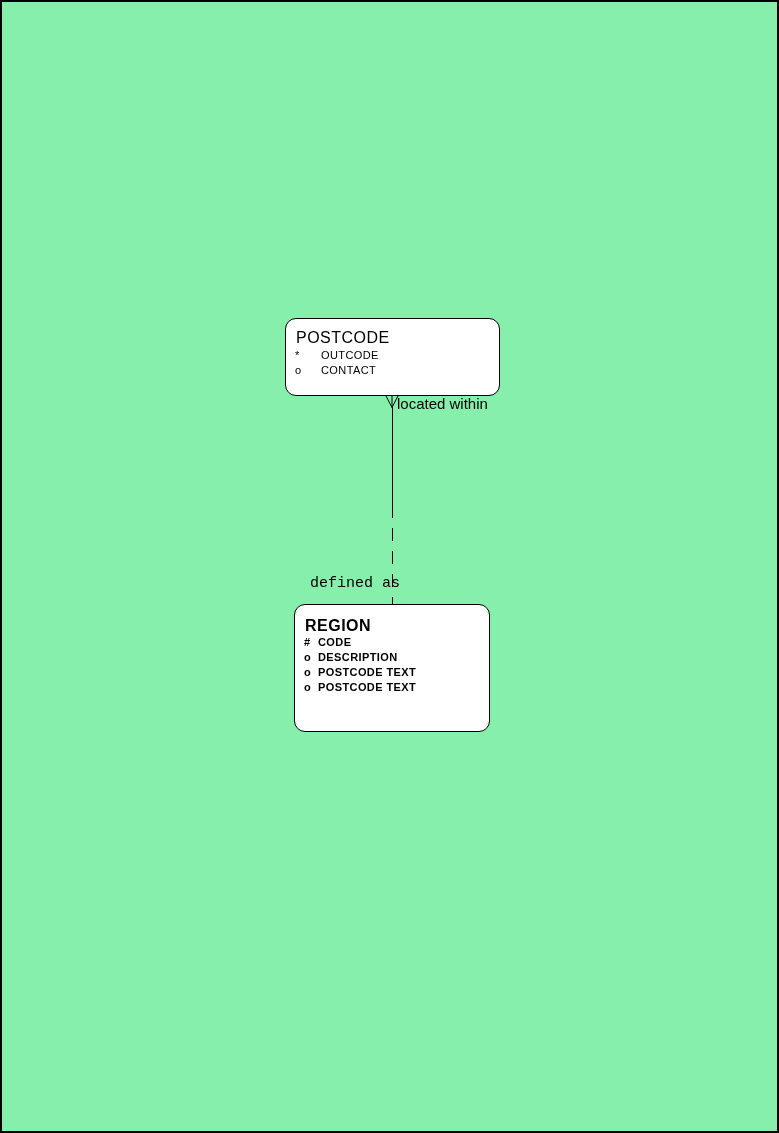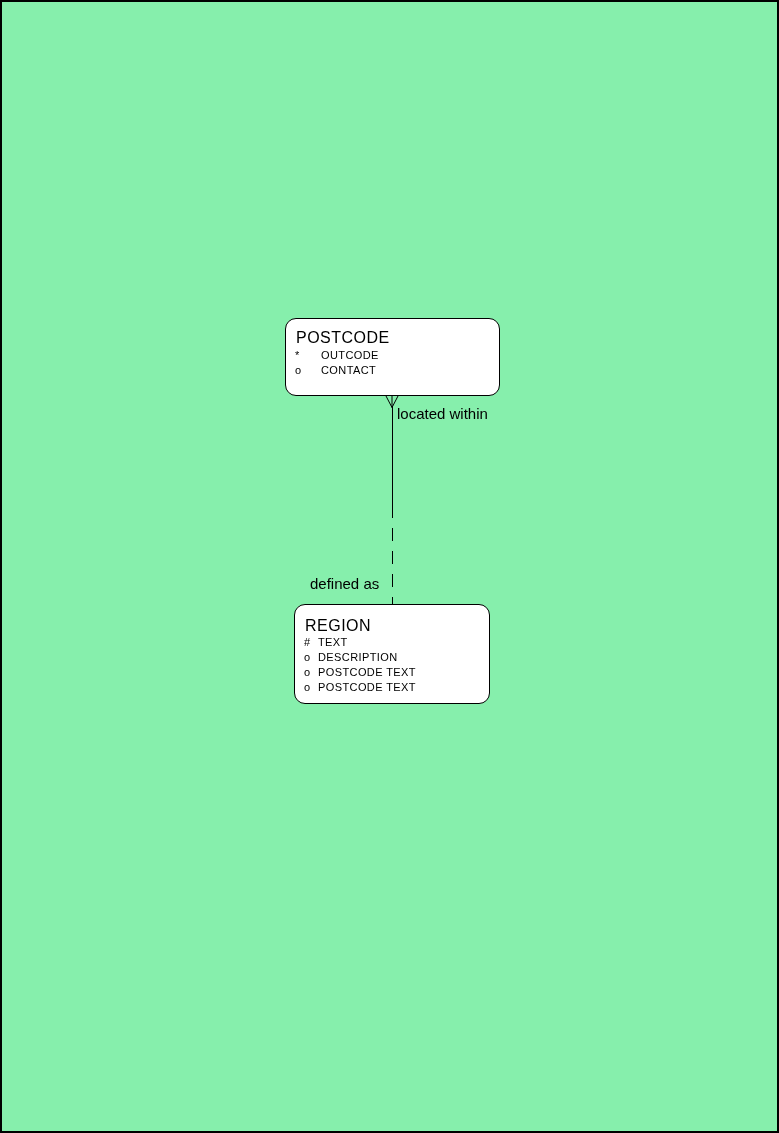--- a/index.html
+++ b/index.html
@@ -14,21 +14,21 @@
     font-family: "Liberation Sans", "DejaVu Sans", sans-serif;
     color: #000000;
   }
   .entity {
     position: absolute;
     background: #ffffff;
     border: 1px solid #000000;
     border-radius: 11px;
   }
   .entity-postcode { left: 283px; top: 316px; width: 215px; height: 78px; }
-  .entity-region   { left: 292px; top: 602px; width: 196px; height: 100px; }
+  .entity-region   { left: 292px; top: 602px; width: 196px; height: 128px; font-weight: bold; }
   .entity-title {
     position: absolute;
     left: 10px;
     font-size: 16px;
     line-height: 16px;
     letter-spacing: 0.5px;
     white-space: nowrap;
   }
   .entity-postcode .entity-title { top: 11px; }
   .entity-region   .entity-title { top: 13px; }
@@ -67,22 +67,22 @@
     position: absolute;
     left: 379px; top: 394px;
     width: 22px; height: 12px;
   }
   .rel-label {
     position: absolute;
     font-size: 15px;
     line-height: 15px;
     white-space: nowrap;
   }
-  .rel-label-many { left: 395px; top: 404px; }
-  .rel-label-one  { left: 308px; top: 574px; }
+  .rel-label-many { left: 395px; top: 394px; }
+  .rel-label-one  { left: 308px; top: 574px; font-family: Liberation Mono, monospace; }
 </style>
 </head>
 <body>
 
 <div class="canvas">
 
   <div class="entity entity-postcode">
     <div class="entity-title">POSTCODE</div>
     <div class="attr-row" style="top:30px">
       <span class="attr-marker">*</span>
@@ -101,21 +101,21 @@
   </svg>
   <div class="rel-line-solid"></div>
   <div class="rel-line-dashed"></div>
   <div class="rel-label rel-label-many">located within</div>
   <div class="rel-label rel-label-one">defined as</div>
 
   <div class="entity entity-region">
     <div class="entity-title">REGION</div>
     <div class="attr-row" style="top:31px">
       <span class="attr-marker">#</span>
-      <span class="attr-name">TEXT</span>
+      <span class="attr-name">CODE</span>
     </div>
     <div class="attr-row" style="top:46px">
       <span class="attr-marker">o</span>
       <span class="attr-name">DESCRIPTION</span>
     </div>
     <div class="attr-row" style="top:61px">
       <span class="attr-marker">o</span>
       <span class="attr-name">POSTCODE TEXT</span>
     </div>
     <div class="attr-row" style="top:76px">

